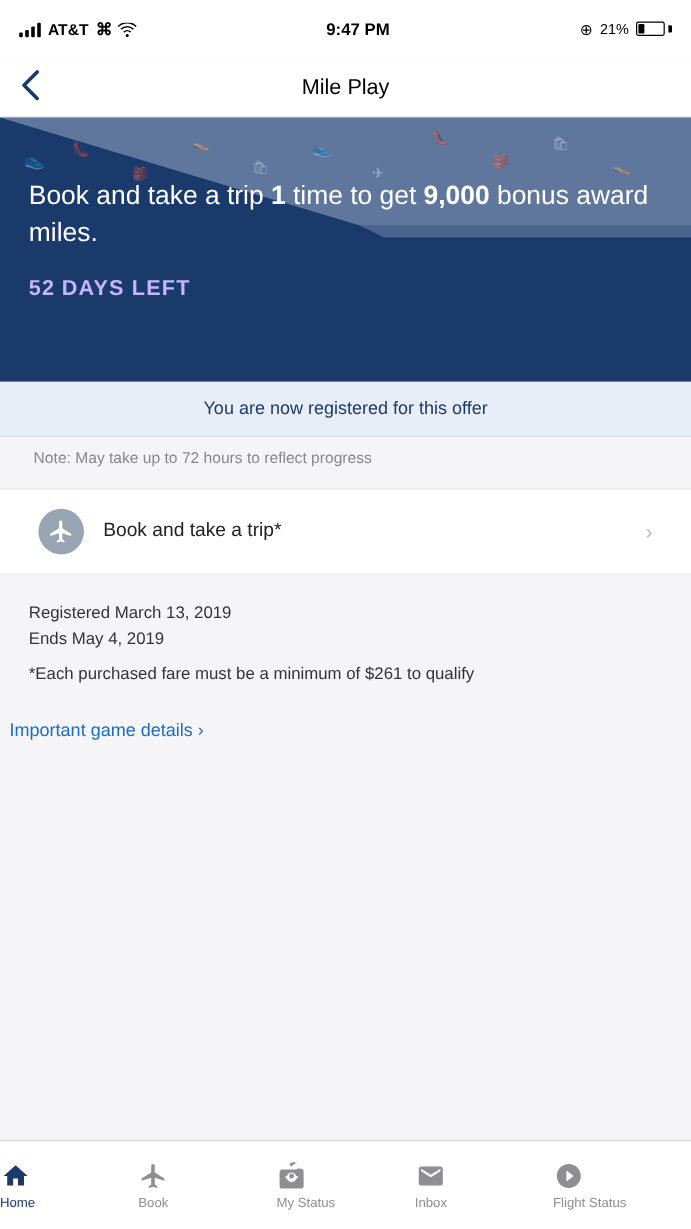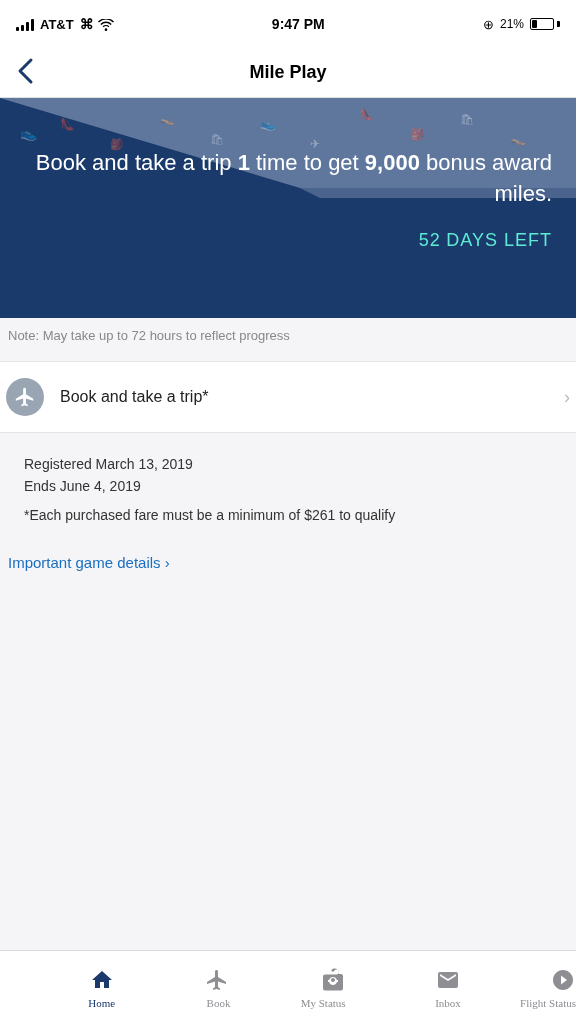--- a/index.html
+++ b/index.html
@@ -65,87 +65,87 @@
     .back-button {
       position: absolute;
       left: 16px;
       font-size: 26px;
       color: #1a3a6b;
       cursor: pointer;
       line-height: 1;
     }
     .nav-title {
       font-size: 18px;
-      font-weight: 700;
+      font-weight: 400;
       color: #000;
     }
 
     
     .hero {
       background: #1a3a6b;
       position: relative;
       padding: 20px 24px 32px;
       min-height: 220px;
       overflow: hidden;
     }
     .hero-text {
       position: relative;
       z-index: 2;
       color: #fff;
-      text-align: right;
+      text-align: left;
       padding-top: 30px;
     }
     .hero-text .main-text {
       font-size: 22px;
       line-height: 1.4;
       font-weight: 400;
     }
     .hero-text .main-text strong {
       font-weight: 700;
     }
     .days-left {
       margin-top: 20px;
       font-size: 16px;
       color: #c8d8f0;
       letter-spacing: 1px;
     }
     .days-left span {
-      font-weight: 400;
-      color: #5eead4;
+      font-weight: 700;
+      color: #c4b5fd;
       font-size: 18px;
     }
 
     
     .registered-banner {
       background: #e8eef8;
       padding: 14px 24px;
       text-align: center;
       border-bottom: 1px solid #d0d8ea;
     }
     .registered-banner p {
       color: #1a3a6b;
       font-size: 15px;
     }
 
     
     .note {
-      padding: 10px 8px;
+      padding: 10px 28px;
       background: #f5f5f7;
     }
     .note p {
       color: #888;
       font-size: 13px;
     }
 
     
     .trip-row {
       background: #fff;
       display: flex;
       align-items: center;
-      padding: 16px 6px;
+      padding: 16px 32px;
       border-top: 1px solid #e5e5e5;
       border-bottom: 1px solid #e5e5e5;
       cursor: pointer;
       margin-top: 8px;
     }
     .trip-icon {
       width: 38px; height: 38px;
       background: #9aa5b4;
       border-radius: 50%;
       display: flex; align-items: center; justify-content: center;
@@ -202,26 +202,25 @@
       border-top: 1px solid #d8d8d8;
       display: flex;
       justify-content: space-around;
       align-items: center;
       height: 74px;
       padding-bottom: 8px;
     }
     .nav-item {
       display: flex;
       flex-direction: column;
-      align-items: flex-end;
+      align-items: flex-start;
       gap: 4px;
       flex: 1;
       cursor: pointer;
       padding-top: 8px;
-      font-family: Liberation Serif, serif;
     }
     .nav-item .nav-label {
       font-size: 11px;
       color: #8e8e93;
     }
     .nav-item.active .nav-label {
       color: #1a3a6b;
     }
     .nav-icon { width: 26px; height: 26px; display: flex; align-items: center; justify-content: center; }
     .nav-icon svg { width: 24px; height: 24px; }
@@ -300,38 +299,41 @@
     <div class="hero-text">
       <p class="main-text">
         <span>Book and take a trip </span><strong>1</strong><span> time to get </span><strong>9,000</strong><span> bonus award miles.</span>
       </p>
       <p class="days-left">
         <span>52</span> <span>DAYS LEFT</span>
       </p>
     </div>
   </div>
 
+  <div class="registered-banner">
+    <p>You are now registered for this offer</p>
+  </div>
 
   <div class="note">
     <p>Note: May take up to 72 hours to reflect progress</p>
   </div>
 
   <div class="trip-row">
     <div class="trip-icon">
       <svg viewBox="0 0 24 24" xmlns="http://www.w3.org/2000/svg" fill="#fff">
         <path d="M21 16v-2l-8-5V3.5c0-.83-.67-1.5-1.5-1.5S10 2.67 10 3.5V9l-8 5v2l8-2.5V19l-2 1.5V22l3.5-1 3.5 1v-1.5L13 19v-5.5l8 2.5z"></path>
       </svg>
     </div>
     <span class="trip-label">Book and take a trip*</span>
     <span class="chevron-right">›</span>
   </div>
 
   <div class="details">
     <p>Registered March 13, 2019</p>
-    <p>Ends June 4, 2019</p>
+    <p>Ends May 4, 2019</p>
     <p class="asterisk">*Each purchased fare must be a minimum of $261 to qualify</p>
   </div>
 
   <div class="important-link">
     <a>Important game details ›</a>
   </div>
 
 </div>
 
 <div class="bottom-nav">

